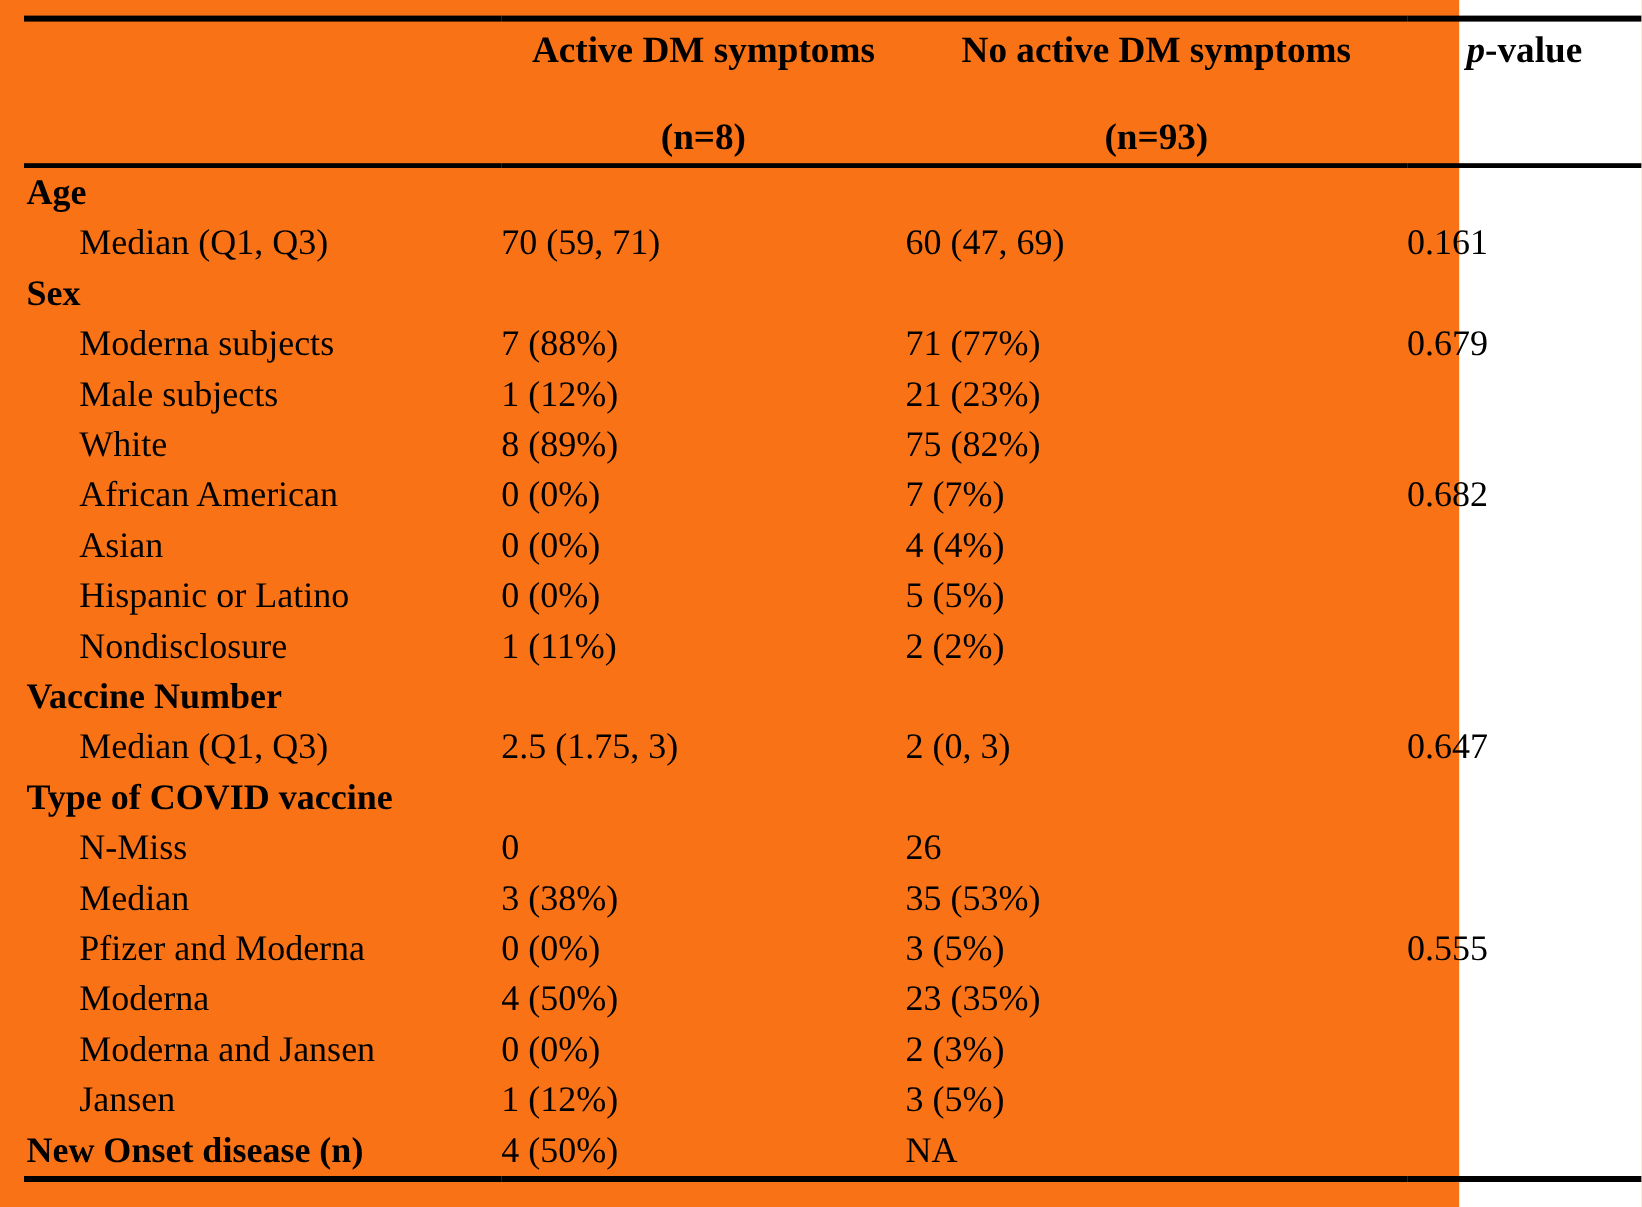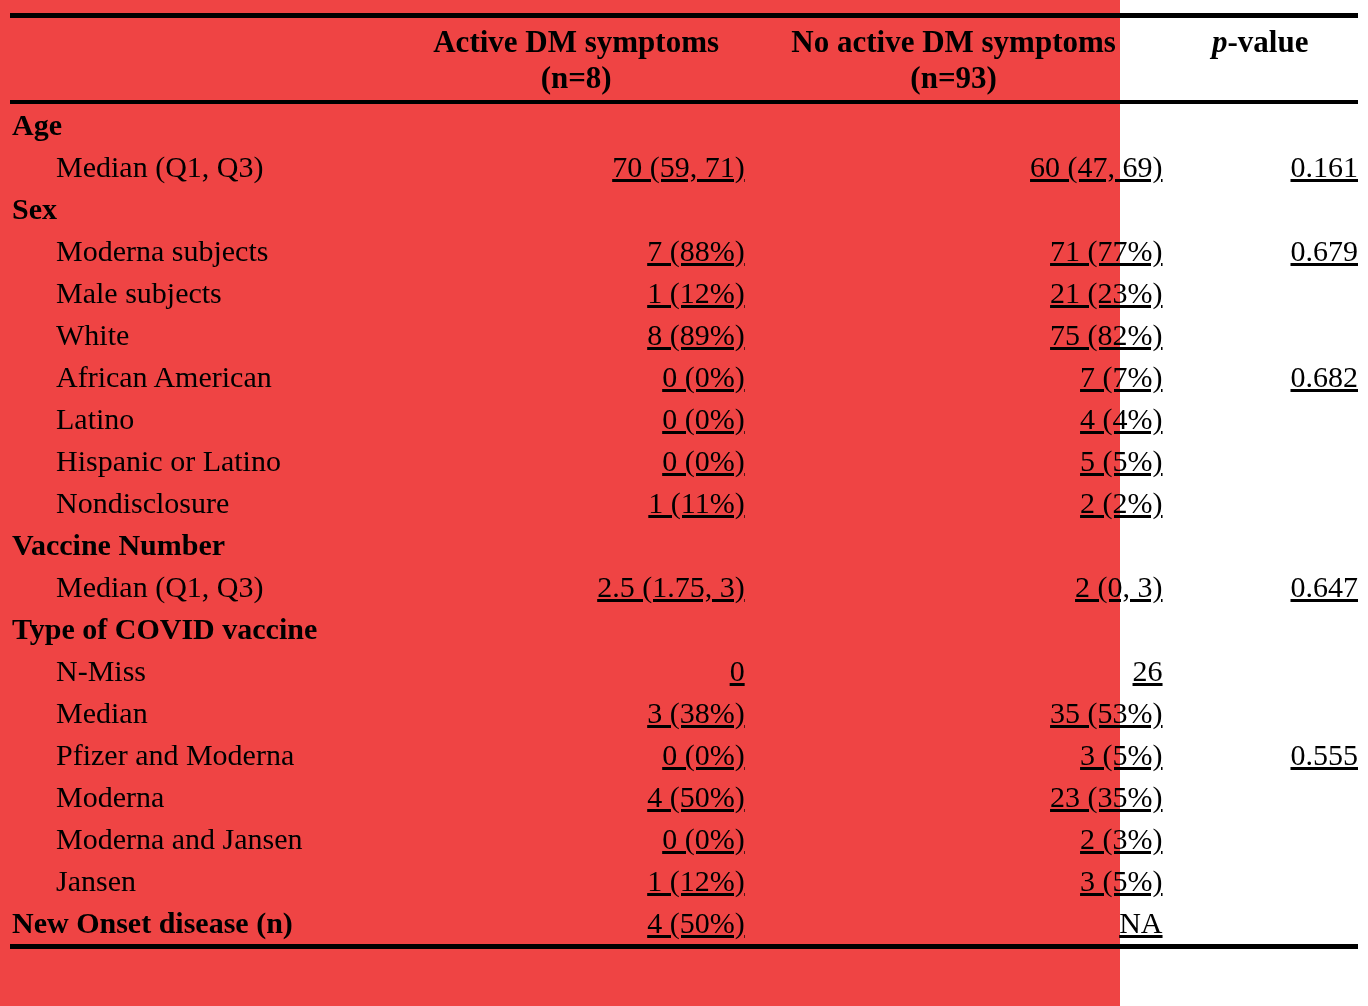--- a/index.html
+++ b/index.html
@@ -6,25 +6,25 @@
     margin: 0;
     padding: 0;
     background: #ffffff;
     width: 1368px;
     height: 1006px;
     overflow: hidden;
     font-family: "Liberation Serif", "DejaVu Serif", serif;
     color: #000000;
   }
   .sheet {
-    width: 1120px;
+    width: 1216px;
     height: 1006px;
-    background: #ef4444;
+    background: #f97316;
     box-sizing: border-box;
-    padding: 13px 10px 0 10px;
+    padding: 13px 10px 0 20px;
   }
   table.paper-table {
     width: 1348px;
     border-collapse: collapse;
     table-layout: fixed;
     border-top: 5px solid #000000;
     border-bottom: 5px solid #000000;
   }
   col.c-label   { width: 29.5%; }
   col.c-active  { width: 25.0%; }
@@ -33,35 +33,35 @@
 
   thead th {
     font-weight: bold;
     font-size: 31px;
     line-height: 37px;
     text-align: center;
     vertical-align: top;
     padding: 5px 0 4px 0;
     border-bottom: 4px solid #000000;
   }
-  thead .hline2 { line-height: 36px; }
+  thead .hline2 { line-height: 36px; margin-top: 36px; }
   .p-ital { font-style: italic; }
 
   tbody td {
     font-size: 30px;
     line-height: 42px;
     height: 42px;
     padding: 0;
     vertical-align: middle;
     white-space: nowrap;
     overflow: hidden;
   }
   td.label { text-align: left; padding-left: 46px; }
   td.label.section { font-weight: bold; padding-left: 2px; }
-  td.num { text-align: right; text-decoration: underline; }
+  td.num { text-align: left; }
 </style>
 </head>
 <body>
 
 <div class="sheet">
   <table class="paper-table">
     <colgroup>
       <col class="c-label">
         <col class="c-active">
         <col class="c-noact">
@@ -112,21 +112,21 @@
         <td class="num">75 (82%)</td>
         <td class="num"></td>
       </tr>
       <tr>
         <td class="label">African American</td>
         <td class="num">0 (0%)</td>
         <td class="num">7 (7%)</td>
         <td class="num">0.682</td>
       </tr>
       <tr>
-        <td class="label">Latino</td>
+        <td class="label">Asian</td>
         <td class="num">0 (0%)</td>
         <td class="num">4 (4%)</td>
         <td class="num"></td>
       </tr>
       <tr>
         <td class="label">Hispanic or Latino</td>
         <td class="num">0 (0%)</td>
         <td class="num">5 (5%)</td>
         <td class="num"></td>
       </tr>

